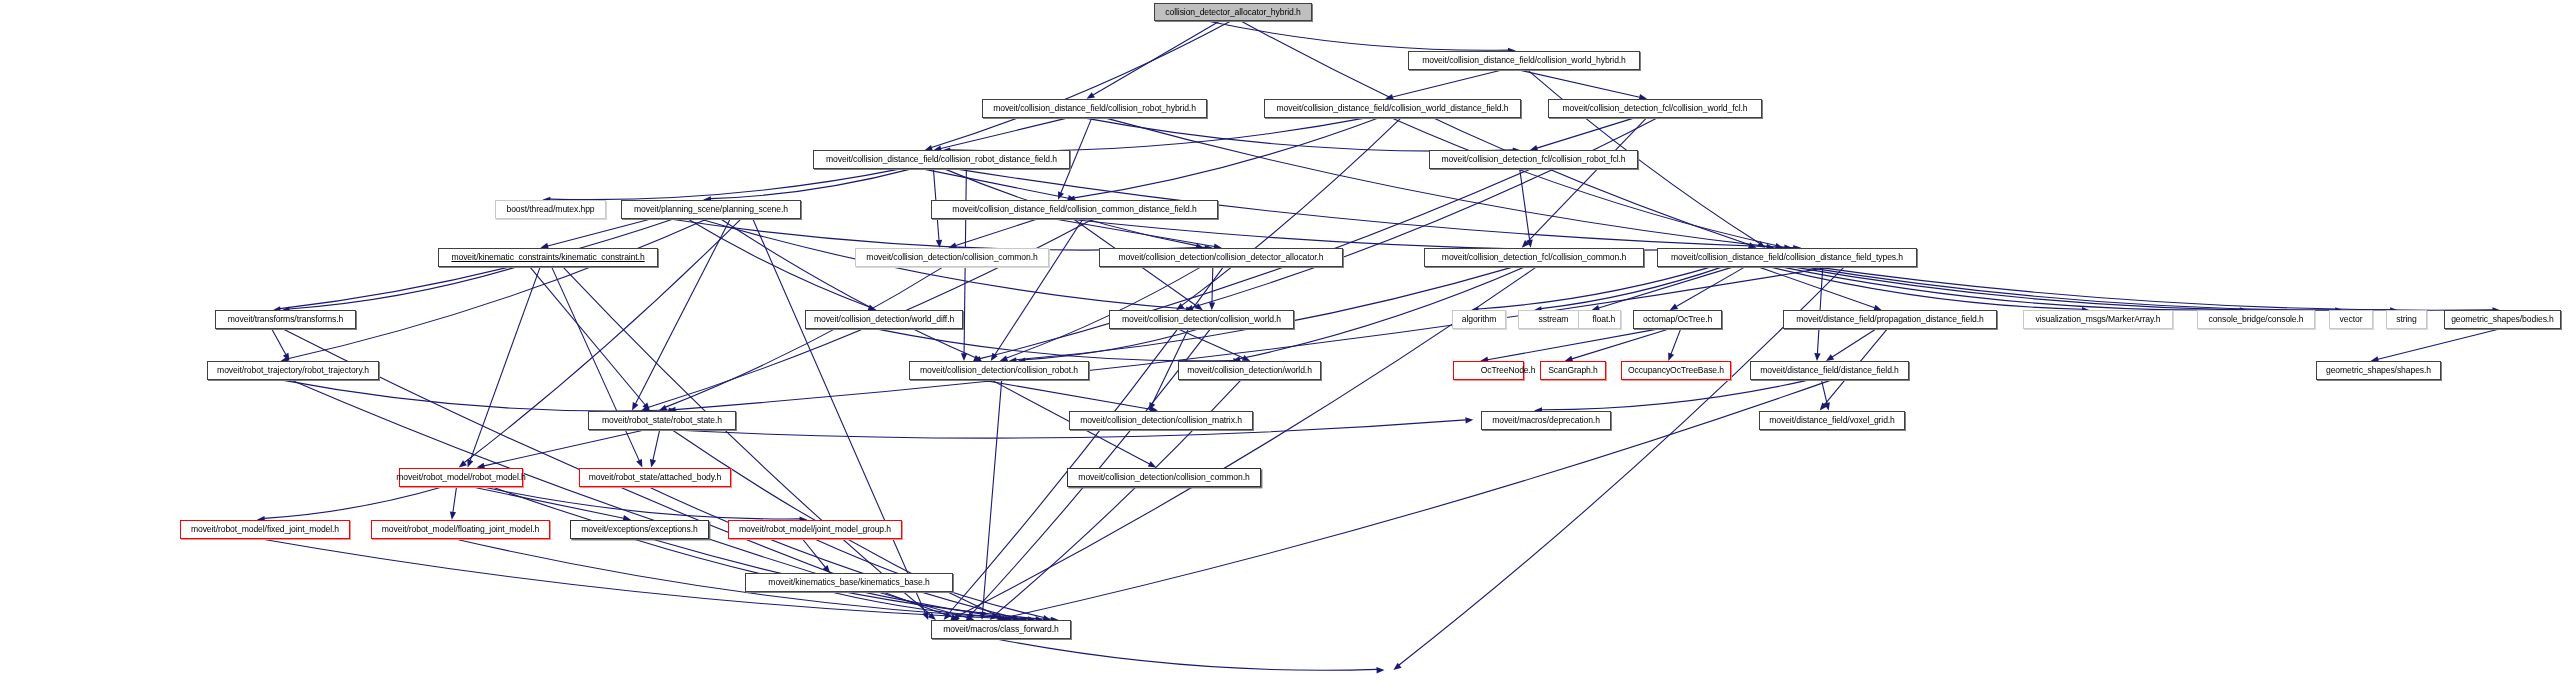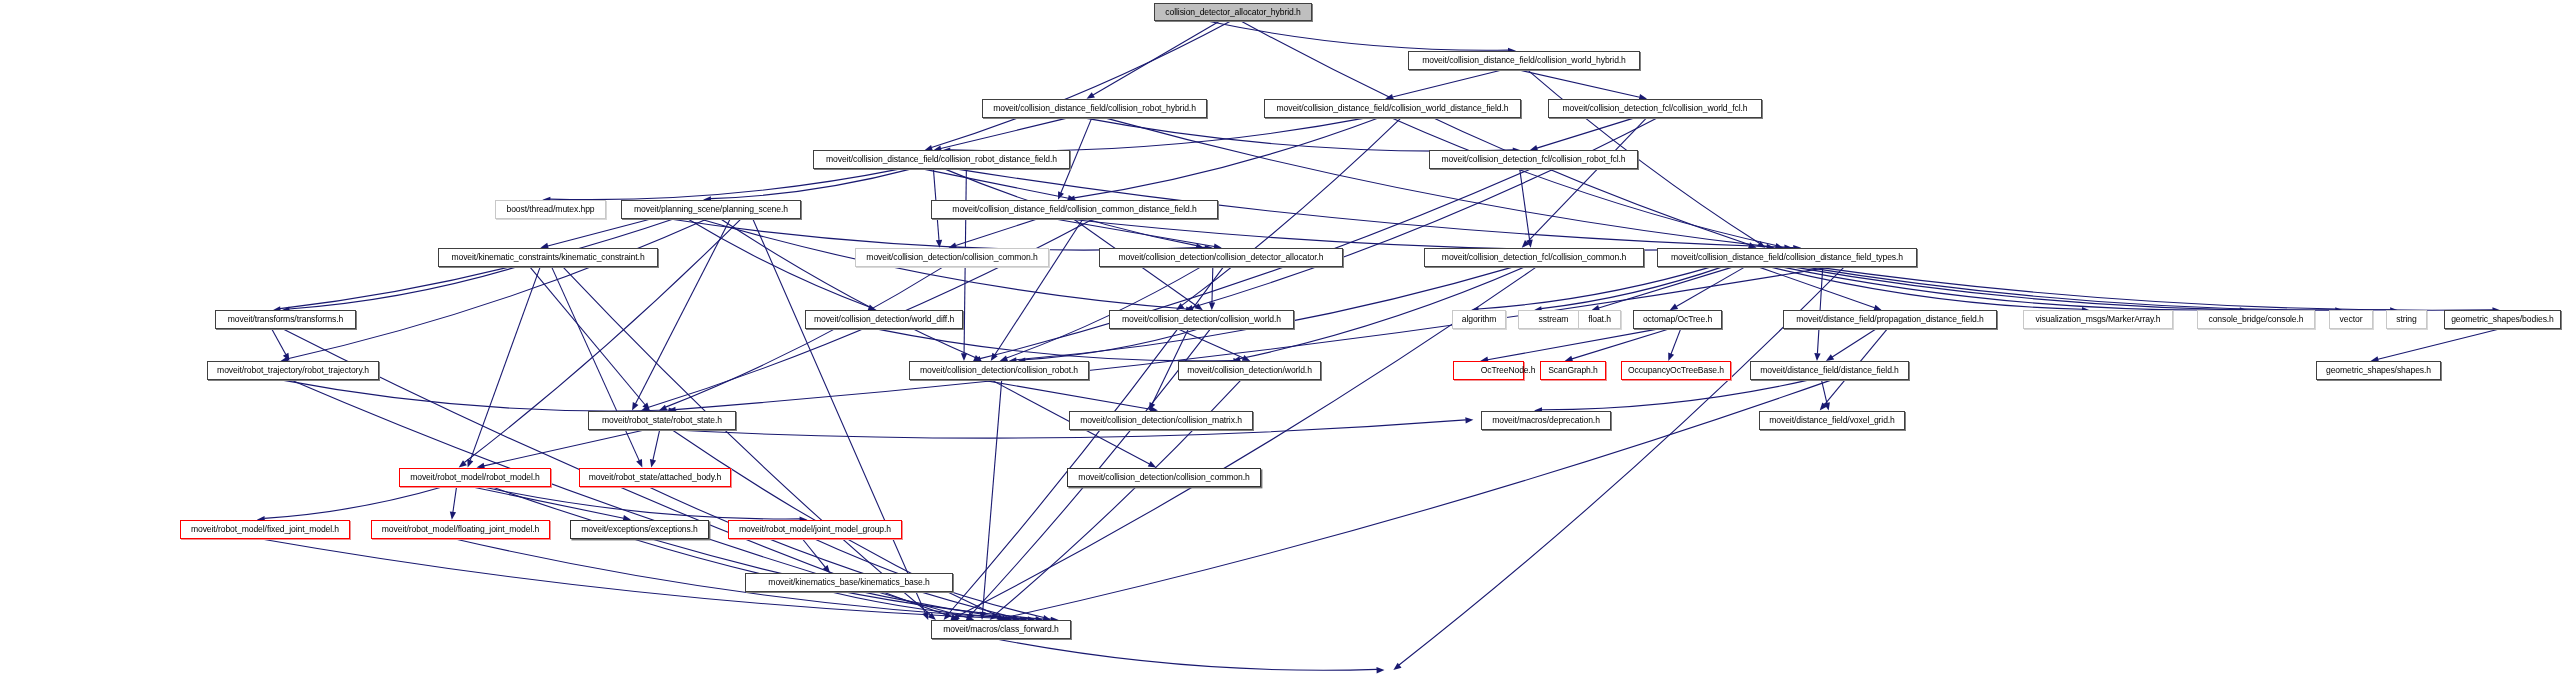--- a/index.html
+++ b/index.html
@@ -314,21 +314,21 @@
       </div>
       <div class="node pale" style="left: 487px; top: 200px; width: 111px;">
         <span class="lbl">boost/thread/mutex.hpp</span>
       </div>
       <div class="node " style="left: 613px; top: 200px; width: 180px;">
         <span class="lbl">moveit/planning_scene/planning_scene.h</span>
       </div>
       <div class="node " style="left: 923px; top: 200px; width: 287px;">
         <span class="lbl">moveit/collision_distance_field/collision_common_distance_field.h</span>
       </div>
-      <div class="node " style="left: 430px; top: 248px; width: 220px;">
+      <div class="node " style="left: 430px; top: 248px; width: 220px; text-decoration: underline;">
         <span class="lbl">moveit/kinematic_constraints/kinematic_constraint.h</span>
       </div>
       <div class="node pale" style="left: 847px; top: 248px; width: 194px;">
         <span class="lbl">moveit/collision_detection/collision_common.h</span>
       </div>
       <div class="node " style="left: 1091px; top: 248px; width: 244px;">
         <span class="lbl">moveit/collision_detection/collision_detector_allocator.h</span>
       </div>
       <div class="node " style="left: 1416px; top: 248px; width: 220px;">
         <span class="lbl">moveit/collision_detection_fcl/collision_common.h</span>
@@ -344,21 +344,21 @@
       </div>
       <div class="node " style="left: 1101px; top: 310px; width: 185px;">
         <span class="lbl">moveit/collision_detection/collision_world.h</span>
       </div>
       <div class="node pale" style="left: 1444px; top: 310px; width: 54px;">
         <span class="lbl">algorithm</span>
       </div>
       <div class="node pale" style="left: 1510px; top: 310px; width: 71px;">
         <span class="lbl">sstream</span>
       </div>
-      <div class="node pale" style="left: 1570px; top: 310px; width: 43px;">
+      <div class="node pale" style="left: 1570px; top: 310px; width: 43px; justify-content: flex-end;">
         <span class="lbl">float.h</span>
       </div>
       <div class="node " style="left: 1625px; top: 310px; width: 89px;">
         <span class="lbl">octomap/OcTree.h</span>
       </div>
       <div class="node " style="left: 1775px; top: 310px; width: 214px;">
         <span class="lbl">moveit/distance_field/propagation_distance_field.h</span>
       </div>
       <div class="node pale" style="left: 2015px; top: 310px; width: 150px;">
         <span class="lbl">visualization_msgs/MarkerArray.h</span>
@@ -404,21 +404,21 @@
       </div>
       <div class="node " style="left: 1061px; top: 411px; width: 184px;">
         <span class="lbl">moveit/collision_detection/collision_matrix.h</span>
       </div>
       <div class="node " style="left: 1473px; top: 411px; width: 130px;">
         <span class="lbl">moveit/macros/deprecation.h</span>
       </div>
       <div class="node " style="left: 1751px; top: 411px; width: 146px;">
         <span class="lbl">moveit/distance_field/voxel_grid.h</span>
       </div>
-      <div class="node red" style="left: 391px; top: 468px; width: 152px;">
+      <div class="node red" style="left: 391px; top: 468px; width: 124px;">
         <span class="lbl">moveit/robot_model/robot_model.h</span>
       </div>
       <div class="node red" style="left: 571px; top: 468px; width: 152px; text-align: center;">
         <span class="lbl">moveit/robot_state/attached_body.h</span>
       </div>
       <div class="node dark" style="left: 1059px; top: 468px; width: 194px;">
         <span class="lbl">moveit/collision_detection/collision_common.h</span>
       </div>
       <div class="node red" style="left: 172px; top: 520px; width: 170px;">
         <span class="lbl">moveit/robot_model/fixed_joint_model.h</span>

